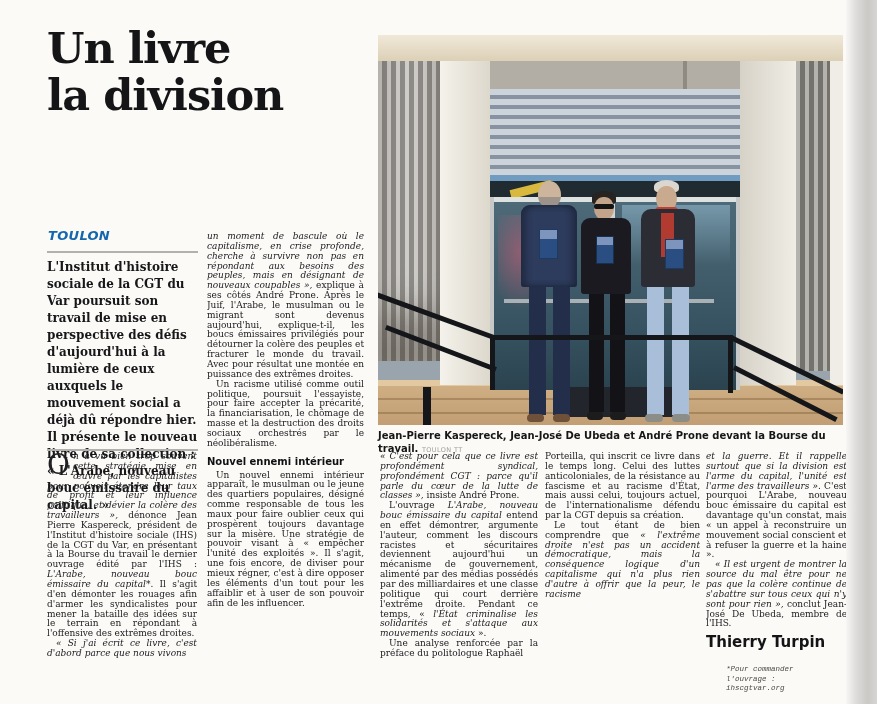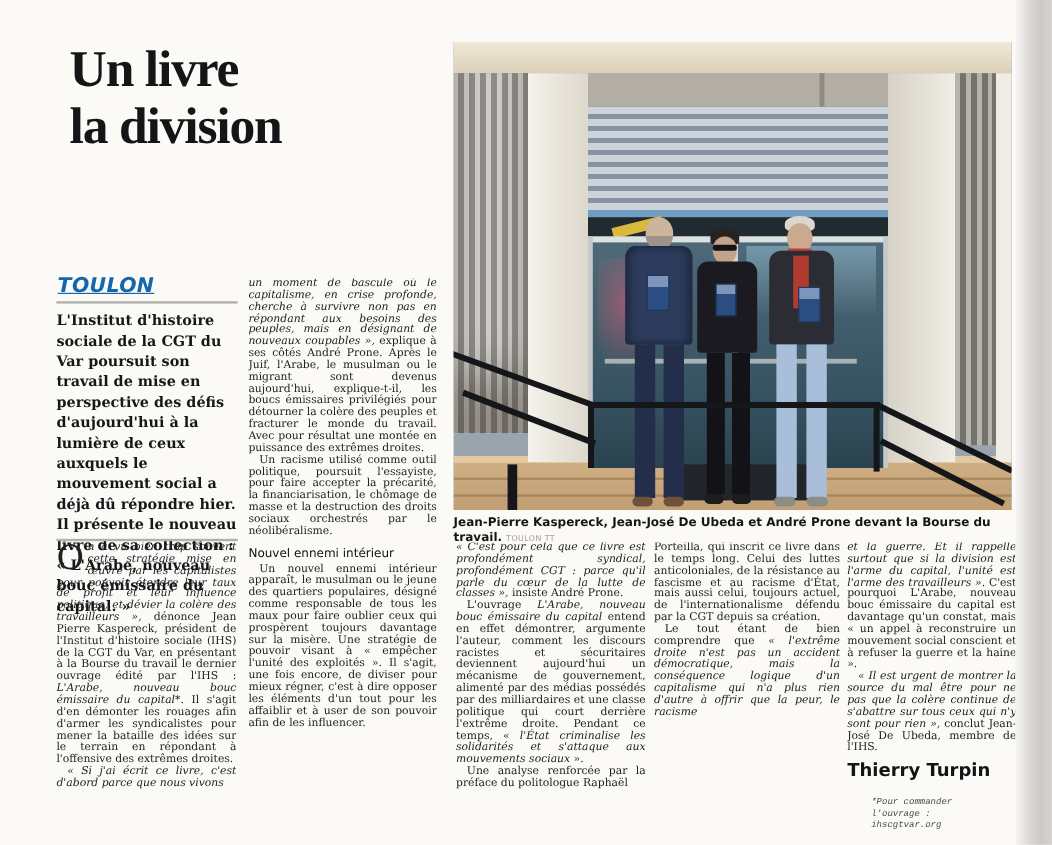--- a/index.html
+++ b/index.html
@@ -5,38 +5,38 @@
   html,body{margin:0;padding:0;}
   body{width:877px;height:704px;background:#fbfaf7;position:relative;overflow:hidden;
        font-family:"DejaVu Serif", serif;color:#1d1d20;}
   .abs{position:absolute;}
 
   
   #headline{left:46px;top:24px;width:330px;font-weight:bold;font-size:43px;line-height:46.5px;
             letter-spacing:-1px;color:#151518;}
   #headline span{display:block;}
   #kicker{left:48px;top:228px;font-family:"DejaVu Sans",sans-serif;font-weight:bold;font-style:italic;
-          font-size:17px;letter-spacing:.3px;color:#1467ad;text-decoration:underline;}
+          font-size:13px;letter-spacing:.3px;color:#1467ad;}
   .rule{height:2px;background:#b3b1ad;}
   #rule-top{left:47px;top:251px;width:151px;}
   #rule-bottom{left:47px;top:449px;width:151px;}
   #standfirst{left:47px;top:259px;width:152px;font-weight:bold;font-size:12px;line-height:17px;color:#17171a;}
 
   
   .col{position:absolute;overflow:hidden;}
   #col1{left:47px;top:452px;width:150px;height:248px;}
   #col2{left:207px;top:232px;width:157px;height:470px;}
   #col3{left:380px;top:452px;width:158px;height:248px;}
   #col4{left:545px;top:452px;width:155px;height:248px;}
   #col5{left:706px;top:452px;width:141px;height:250px;}
   .body{font-size:9px;line-height:9.85px;text-align:justify;margin:0;color:#202024;}
   .body + .body{text-indent:9px;}
   .i{font-style:italic;}
   .dropcap{float:left;font-size:28px;line-height:23px;padding:1px 3px 0 0;font-weight:normal;}
-  .subhead{font-family:"DejaVu Sans",sans-serif;font-weight:normal;font-size:10px;line-height:12px;
+  .subhead{font-family:"DejaVu Sans",sans-serif;font-weight:bold;font-size:10px;line-height:12px;
            margin:7px 0 3px 0;color:#101012;}
   .byline{font-family:"DejaVu Sans",sans-serif;font-weight:bold;font-size:15px;margin-top:4px;color:#141416;}
   .footnote{margin-top:14px;font-family:Liberation Mono, monospace;font-style:italic;font-size:7.5px;
             line-height:9.5px;color:#4a4a48;width:110px;margin-left:20px;}
 
   
   #caption{left:378px;top:429px;width:462px;font-family:"DejaVu Sans",sans-serif;font-weight:bold;
            font-size:10px;line-height:13px;color:#161616;}
   #credit{font-weight:normal;font-size:6.5px;color:#a09e9a;letter-spacing:.4px;}
 
@@ -120,21 +120,21 @@
   #rail-dl2{left:0;top:332px;width:118px;height:5px;transform:rotate(21deg);transform-origin:100% 50%;}
   #rail-dr1{left:353px;top:300px;width:125px;height:5px;transform:rotate(26deg);transform-origin:0 50%;}
   #rail-dr2{left:356px;top:330px;width:115px;height:5px;transform:rotate(27deg);transform-origin:0 50%;}
   #rail-post-bl{left:45px;top:352px;width:8px;height:38px;}
 </style>
 </head>
 <body>
 
 <div class="abs" id="page" style="left:0;top:0;width:877px;height:704px;">
 
-  <h1 class="abs" id="headline" style="margin:12px;font-family:Liberation Serif, serif;">
+  <h1 class="abs" id="headline" style="margin:1px;">
     <span>Un livre</span>
     <span>la division</span>
   </h1>
 
   <div class="abs" id="kicker">TOULON</div>
   <div class="abs rule" id="rule-top"></div>
   <div class="abs" id="standfirst">L'Institut d'histoire sociale de la CGT du Var poursuit son travail de mise en perspective des défis d'aujourd'hui à la lumière de ceux auxquels le mouvement social a déjà dû répondre hier. Il présente le nouveau livre de sa collection : « L'Arabe, nouveau bouc émissaire du capital. »</div>
   <div class="abs rule" id="rule-bottom"></div>
 
   <div class="col" id="col1">

